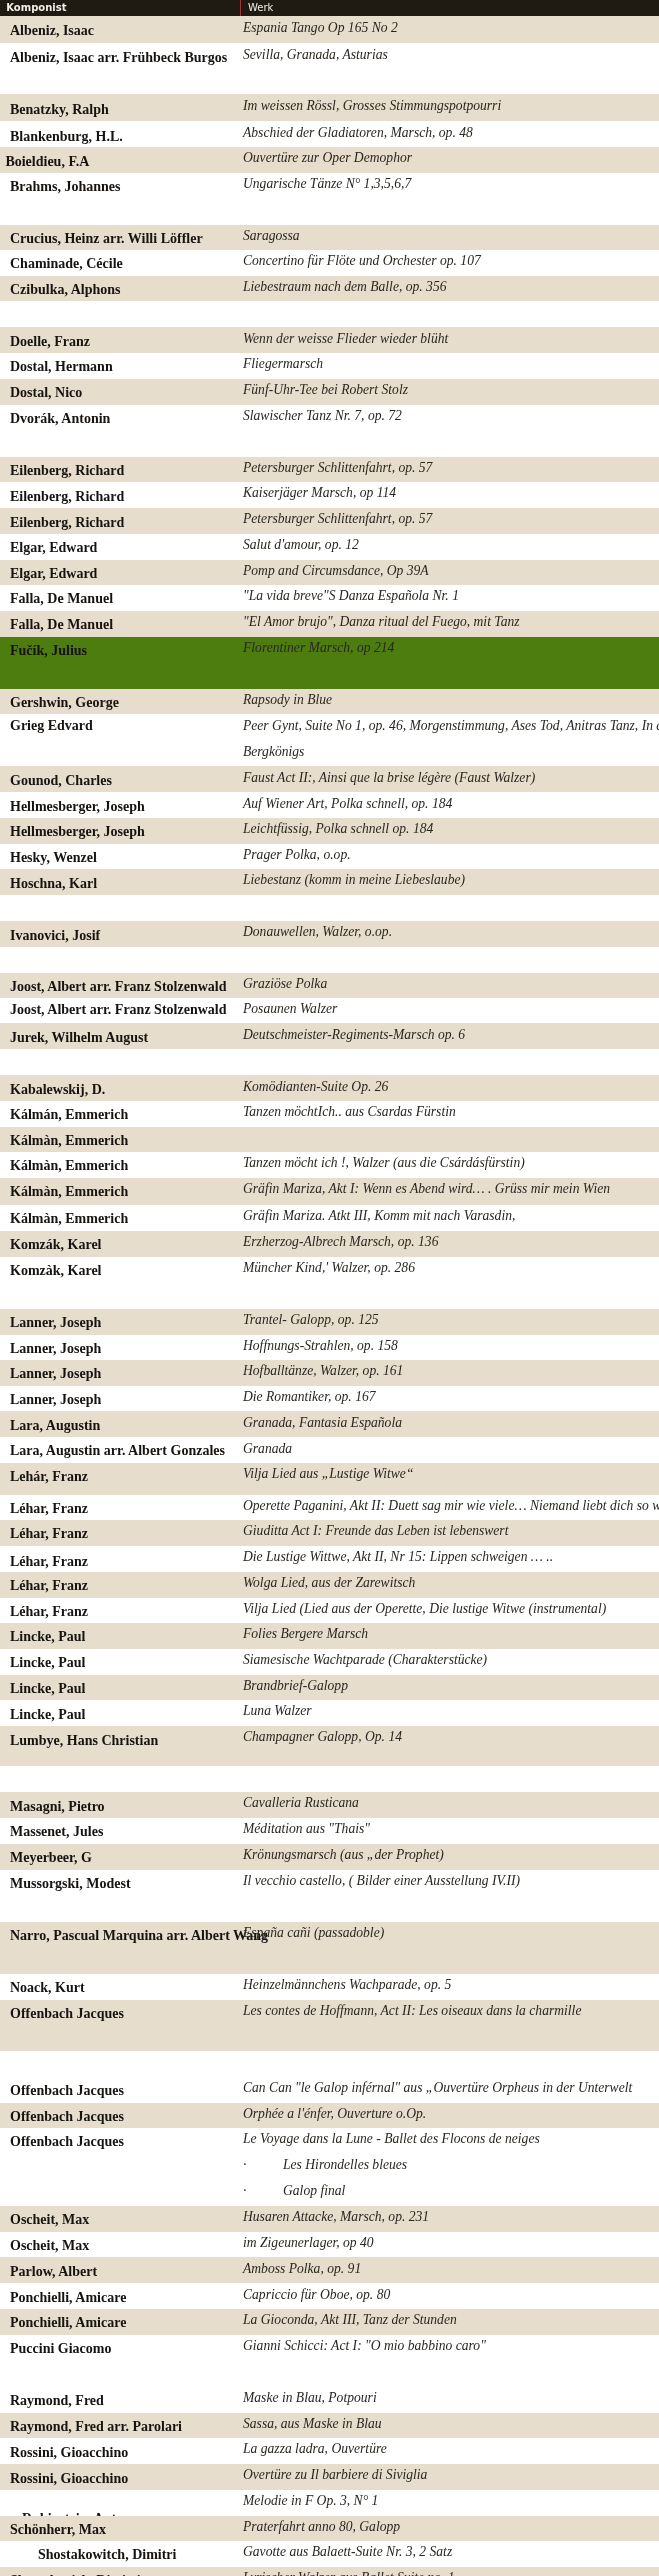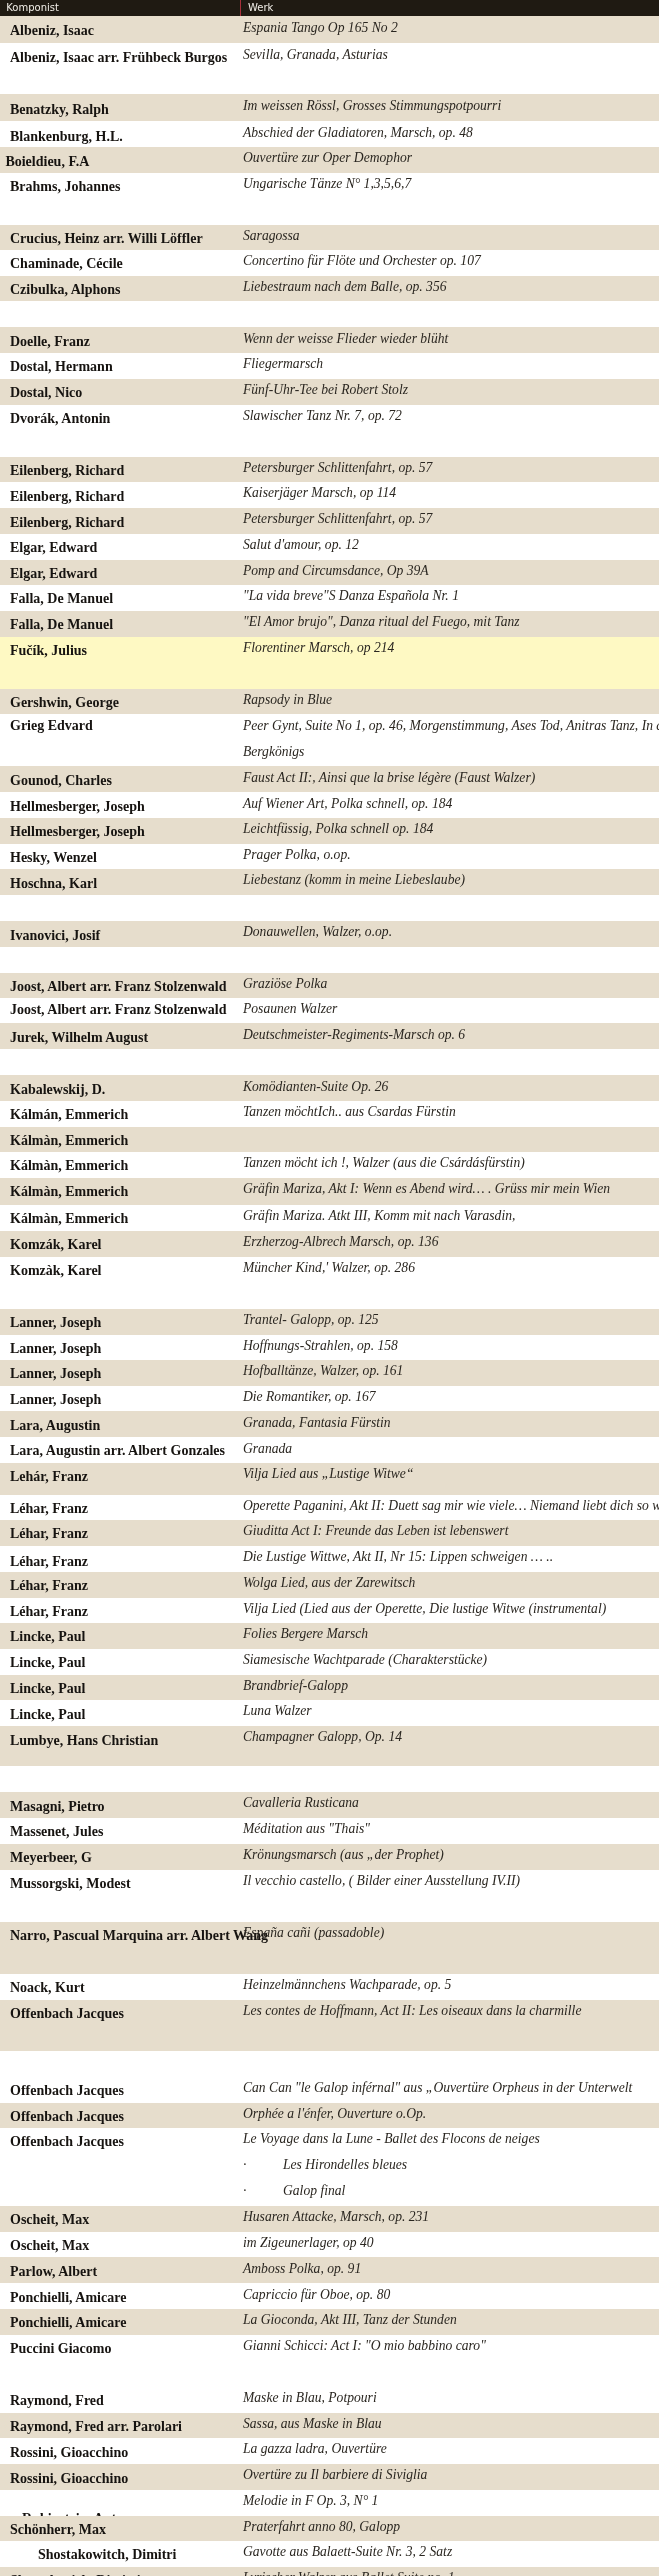--- a/index.html
+++ b/index.html
@@ -7,28 +7,28 @@
     .frame {
       position: absolute; left: 0; top: 0; width: 658px; height: 2576px;
       border-left: 0.9px solid #1e1a14; border-right: 0.9px solid #1e1a14;
       box-sizing: content-box;
     }
     .header {
       position: absolute; left: 0; top: 0; width: 659px; height: 16.3px;
       background: #1f1a12; color: #f2efe8;
       font-family: "DejaVu Sans", sans-serif; font-size: 10px; line-height: 16.3px;
     }
-    .header .h-komp { position: absolute; left: 6.3px; top: 0; }
+    .header .h-komp { position: absolute; left: 6.3px; top: 0; font-weight: bold; }
     .header .h-sep { position: absolute; left: 240px; top: 0; width: 0.9px; height: 16.3px; background: #a8303a; }
     .header .h-werk { position: absolute; left: 248px; top: 0; }
     .rows { position: absolute; left: 0; top: 16.3px; width: 659px; }
     .row { position: relative; width: 659px; overflow: hidden; }
     .row.beige { background: #e6ddcc; }
     .row.white { background: #ffffff; }
-    .row.gray { background: #fef9c3; }
+    .row.gray { background: #4d7c0f; }
     .komp {
       position: absolute; left: 10px; top: 6.3px; white-space: nowrap;
       font-family: "Liberation Serif", serif; font-weight: bold; font-size: 14px;
       color: #161310; z-index: 1;
     }
     .werk {
       position: absolute; left: 243px; top: 4.5px; white-space: nowrap;
       font-family: "Liberation Serif", serif; font-style: italic; font-size: 13.6px;
       color: #2a2620; line-height: 26px; margin-top: -6.3px; z-index: 2;
     }
@@ -322,21 +322,21 @@
     </div>
     <div class="row white" style="height: 25.4px;">
       <span class="komp" style="top: 6.3px;">Lanner, Joseph</span>
       <div class="werk">
         <span class="line">Die Romantiker, op. 167</span>
       </div>
     </div>
     <div class="row beige" style="height: 26px;">
       <span class="komp" style="top: 6.3px;">Lara, Augustin</span>
       <div class="werk">
-        <span class="line">Granada, Fantasia Fürstin</span>
+        <span class="line">Granada, Fantasia Española</span>
       </div>
     </div>
     <div class="row white" style="height: 25.4px;">
       <span class="komp" style="top: 5.4px;">Lara, Augustin arr. Albert Gonzales</span>
       <div class="werk">
         <span class="line">Granada</span>
       </div>
     </div>
     <div class="row beige" style="height: 32px;">
       <span class="komp" style="top: 6.3px;">Lehár, Franz</span>

